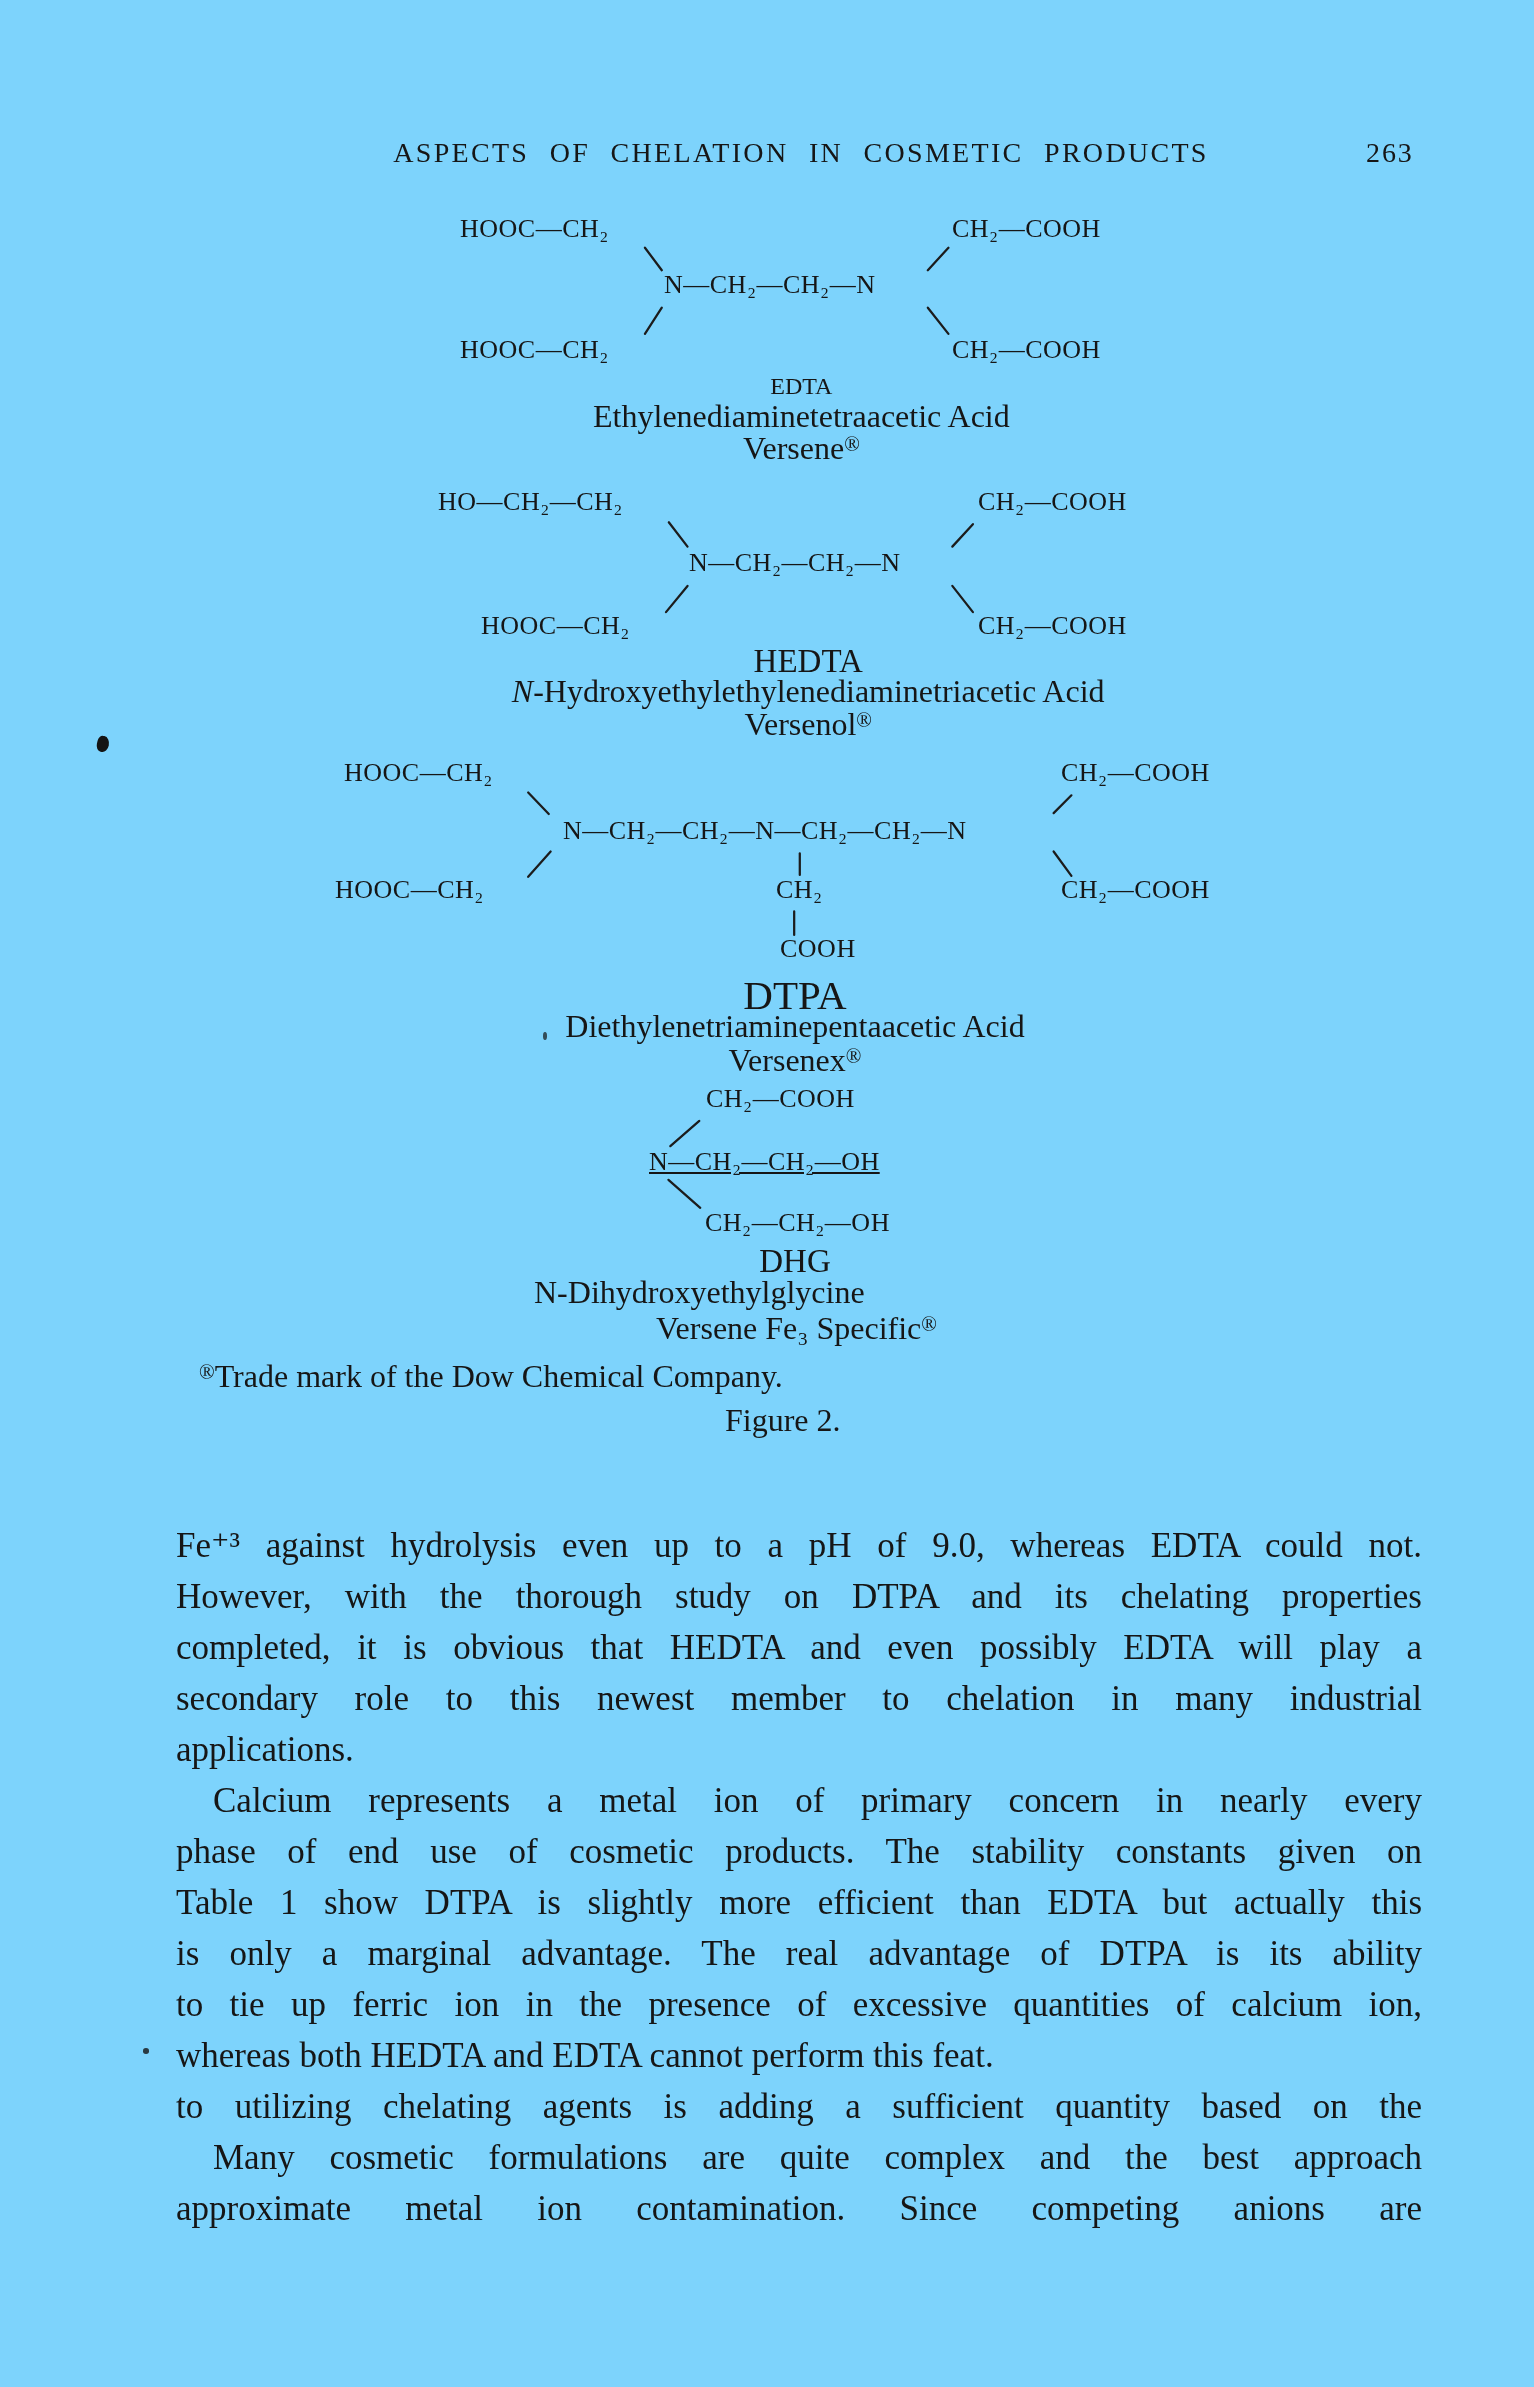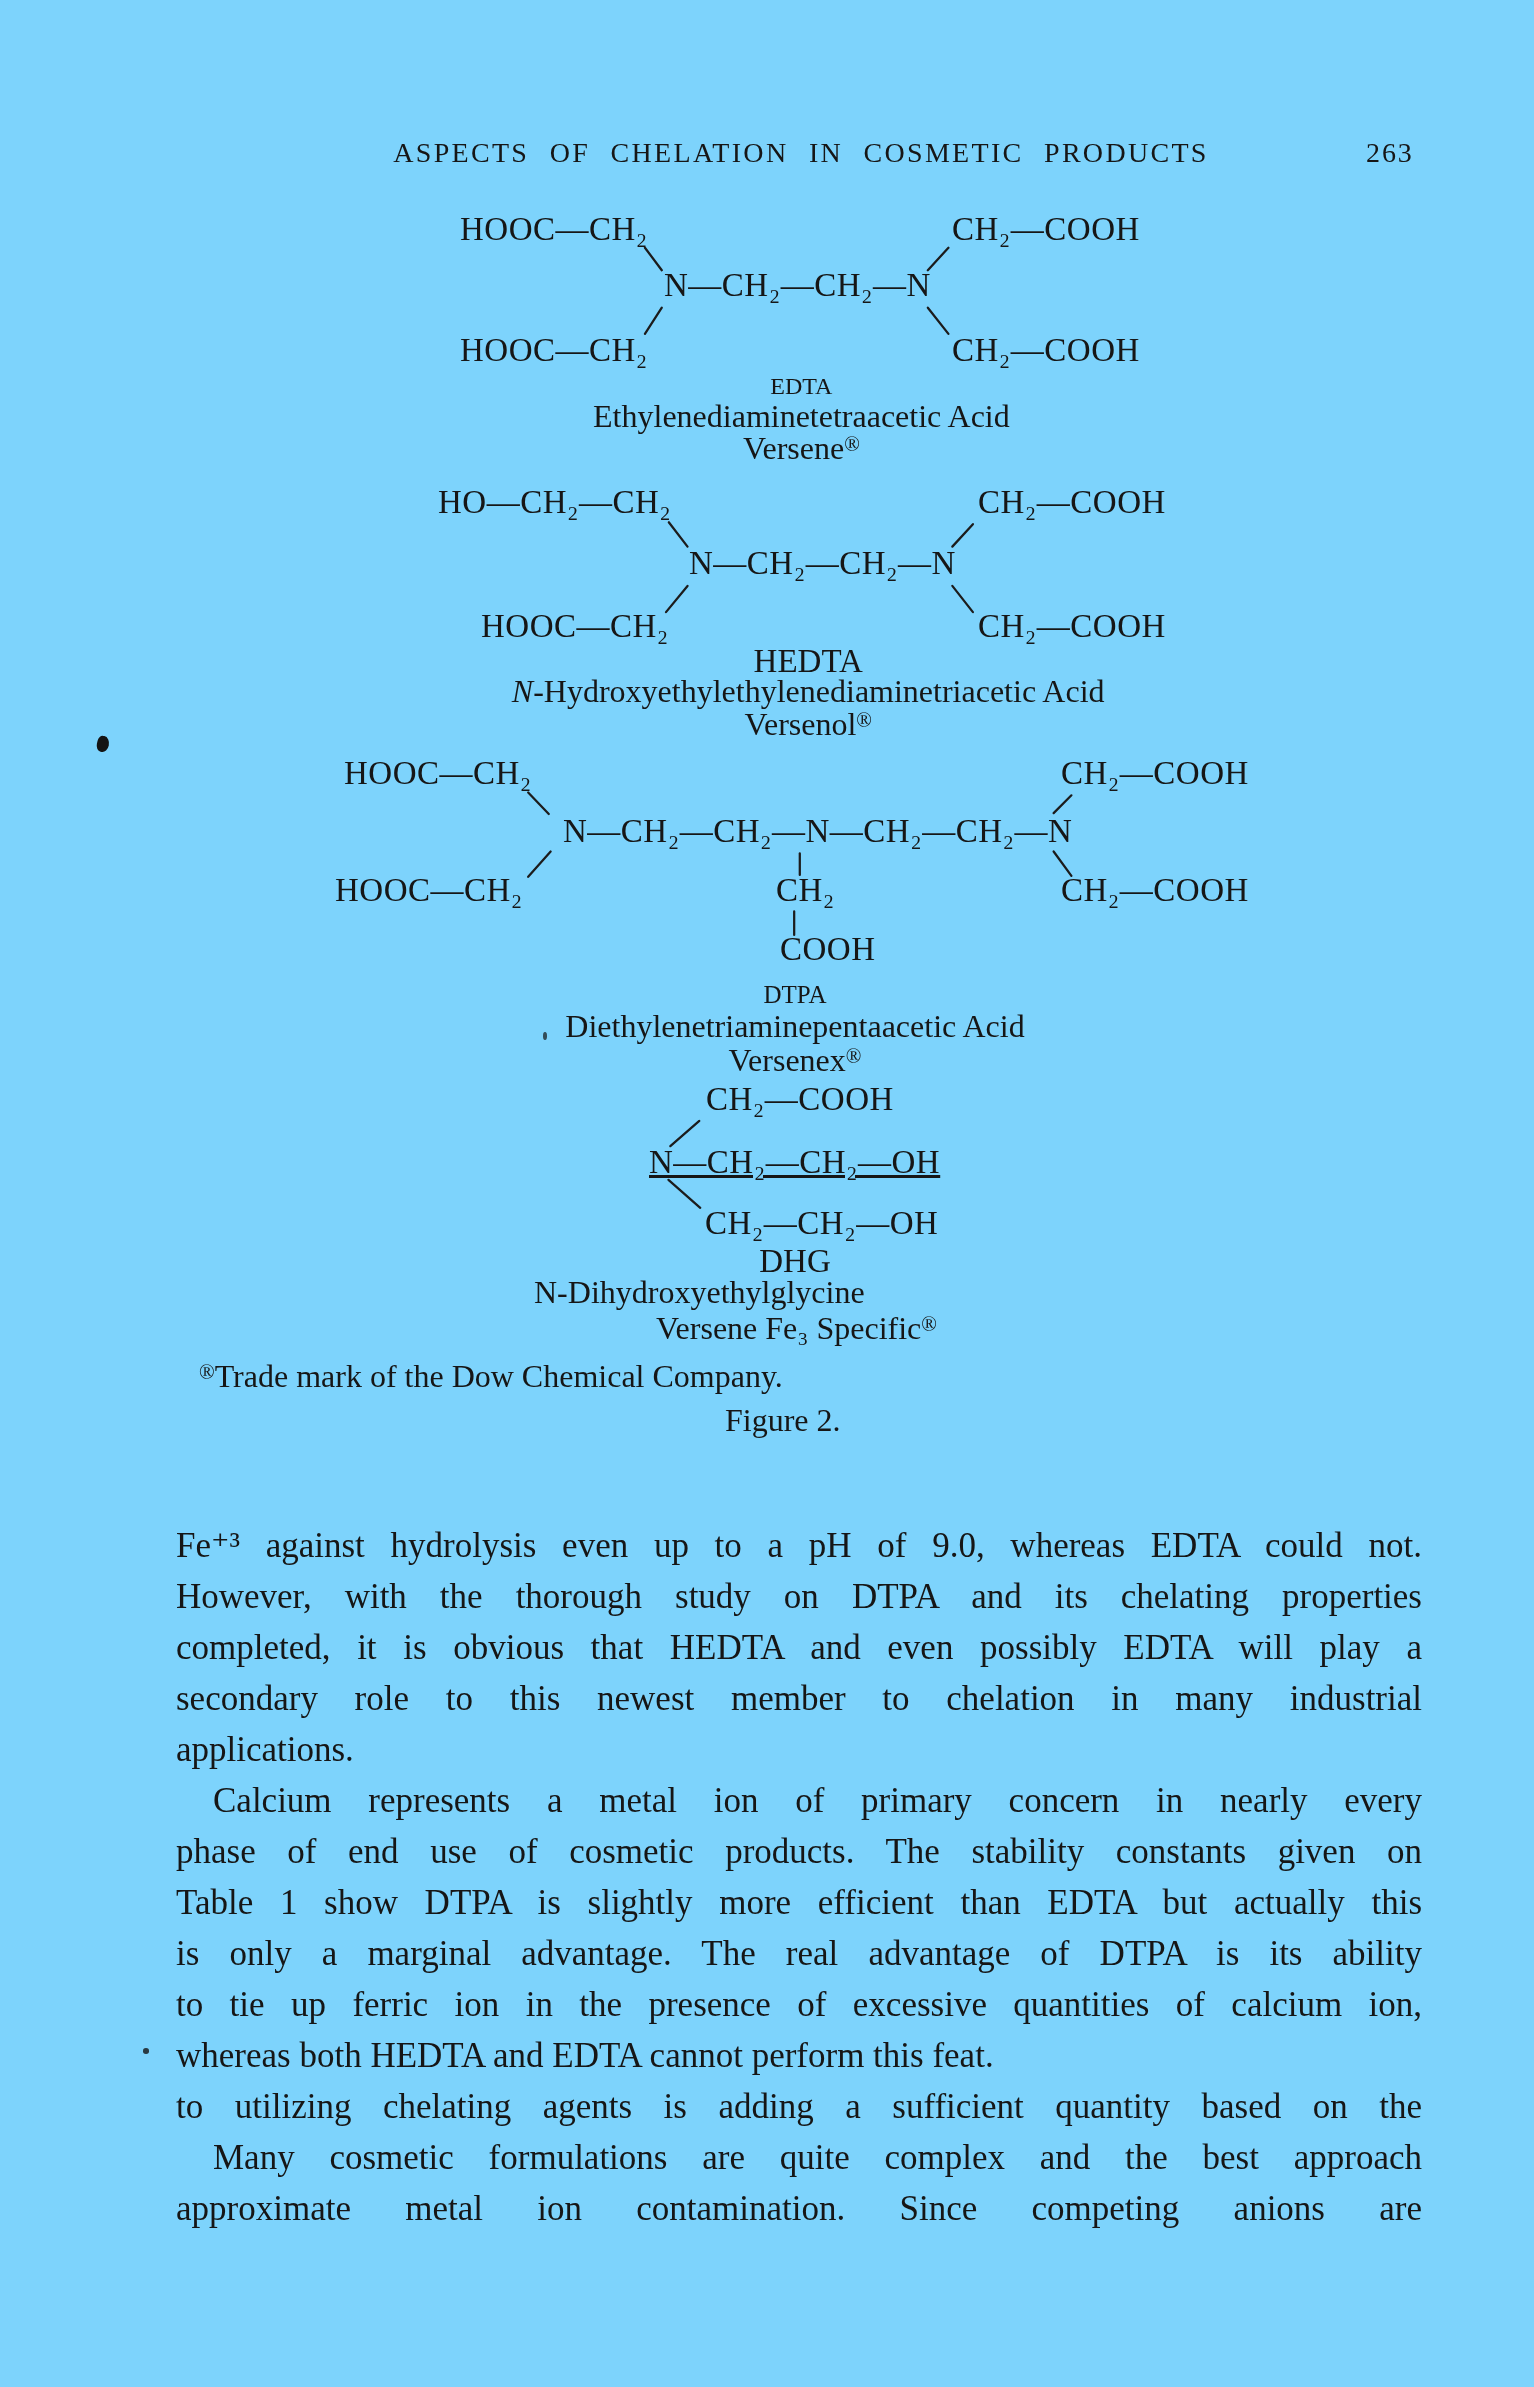--- a/index.html
+++ b/index.html
@@ -8,21 +8,21 @@
     background:#7dd3fc;color:#161616;overflow:hidden;
     font-family:"Liberation Serif","DejaVu Serif",serif;
   }
   .abs{position:absolute;}
   
   #running-head{left:356px;top:137px;width:890px;text-align:center;
     font-size:28px;line-height:32px;letter-spacing:2.3px;word-spacing:11.2px;}
   #page-number{left:1366px;top:137px;font-size:28px;line-height:32px;letter-spacing:1.9px;}
   
   .structure{position:absolute;}
-  .fl{position:absolute;font-size:33px;line-height:36px;white-space:pre;letter-spacing:0.5px;}
+  .fl{position:absolute;font-size:26px;line-height:36px;white-space:pre;letter-spacing:0.5px;}
   .cap{position:absolute;text-align:center;font-size:32px;line-height:34px;white-space:pre;}
   .bonds{position:absolute;left:0;top:0;}
   .bonds line{stroke:#1c1c1c;stroke-width:2.4;stroke-linecap:round;}
   .sup{font-size:20.6px;vertical-align:8.4px;letter-spacing:0;}
   .it{font-style:italic;}
   
   .figtext{position:absolute;font-size:32px;line-height:35px;white-space:pre;}
   
   #body-text{left:176px;top:1520px;width:1246px;font-size:35px;}
   .tline{text-align:justify;text-align-last:justify;height:51px;line-height:51px;overflow:visible;}
@@ -84,21 +84,21 @@
       <line x1="524" y1="106" x2="524" y2="129"></line>
       <line x1="518" y1="168" x2="518" y2="193"></line>
     </svg>
     <span class="fl" style="left:35px;top:0.9px;">HOOC—CH₂</span>
     <span class="fl" style="left:752px;top:0.9px;">CH₂—COOH</span>
     <span class="fl" style="left:244px;top:59px;margin-left:10px;">N—CH₂—CH₂—N—CH₂—CH₂—N</span>
     <span class="fl" style="left:26px;top:118px;">HOOC—CH₂</span>
     <span class="fl" style="left:467px;top:118px;">CH₂</span>
     <span class="fl" style="left:752px;top:118px;">CH₂—COOH</span>
     <span class="fl" style="left:471px;top:177px;">COOH</span>
-    <div class="cap" style="left:13px;top:224px;width:946px;font-size:25px;">DTPA</div>
+    <div class="cap" style="left:13px;top:224px;width:946px;font-size:41px;">DTPA</div>
     <div class="cap" style="left:13px;top:255px;width:946px;">Diethylenetriaminepentaacetic Acid</div>
     <div class="cap" style="left:13px;top:285px;width:946px;"><span>Versenex</span><span class="sup">®</span></div>
   </div>
 
   <div class="structure" style="left:581px;top:1077px;width:403px;height:215px;">
     <svg class="bonds" width="403" height="215" viewBox="0 0 430 230">
       <line x1="95" y1="74" x2="126" y2="47"></line>
       <line x1="93" y1="110" x2="127" y2="140"></line>
     </svg>
     <span class="fl" style="left:125px;top:3.7px;">CH₂—COOH</span>

